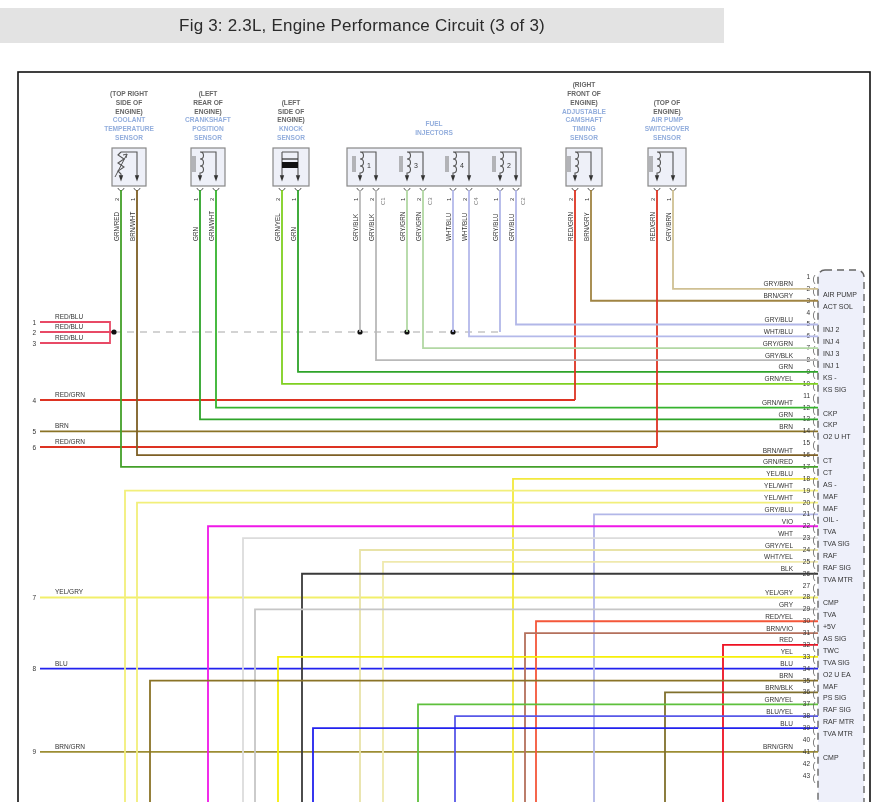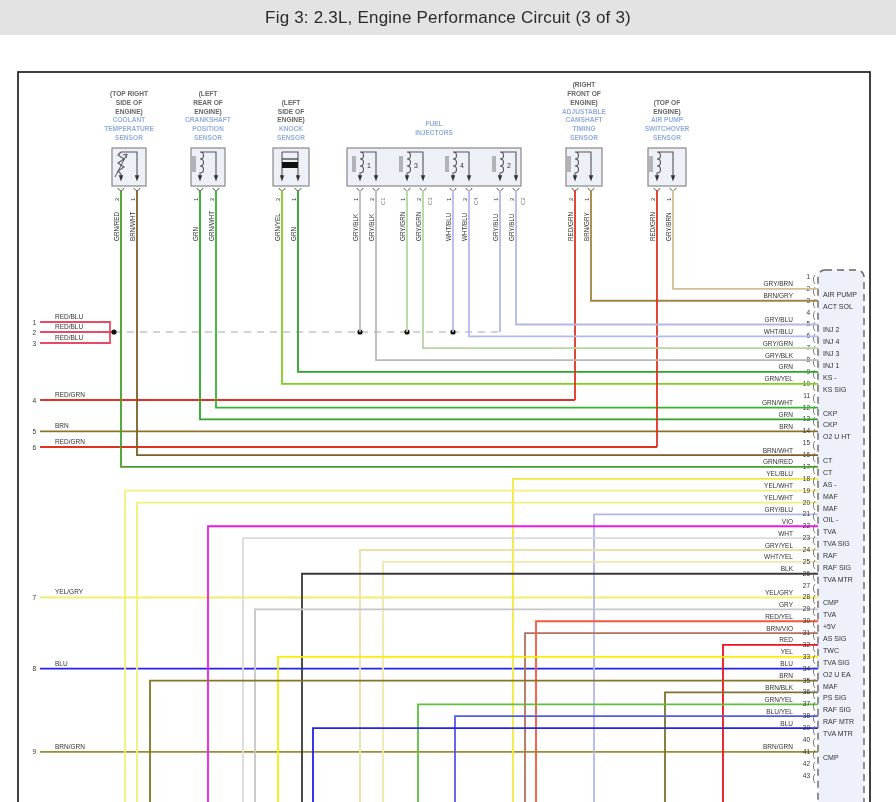--- a/index.html
+++ b/index.html
@@ -1,18 +1,18 @@
 <!DOCTYPE html>
 <html><head>
 <meta charset="utf-8">
 <style>
   html,body{margin:0;padding:0;background:#fff;}
   body{width:896px;height:802px;position:relative;overflow:hidden;
        font-family:"Liberation Sans", sans-serif;}
-  .titlebar{position:absolute;top:0;left:0;width:896px;height:35px;background:#e3e3e3;
+  .titlebar{position:absolute;top:8px;left:0;width:724px;height:35px;background:#e3e3e3;
             display:flex;align-items:center;justify-content:center;
             font-size:17px;color:#2b2b2b;letter-spacing:.2px;}
   #diagram{position:absolute;top:0;left:0;}
   text{font-family:"Liberation Sans", sans-serif;}
 </style>
 </head>
 <body>
 
 <div class="titlebar">Fig 3: 2.3L, Engine Performance Circuit (3 of 3)</div>
 <svg id="diagram" width="896" height="802" viewBox="0 0 896 802">

